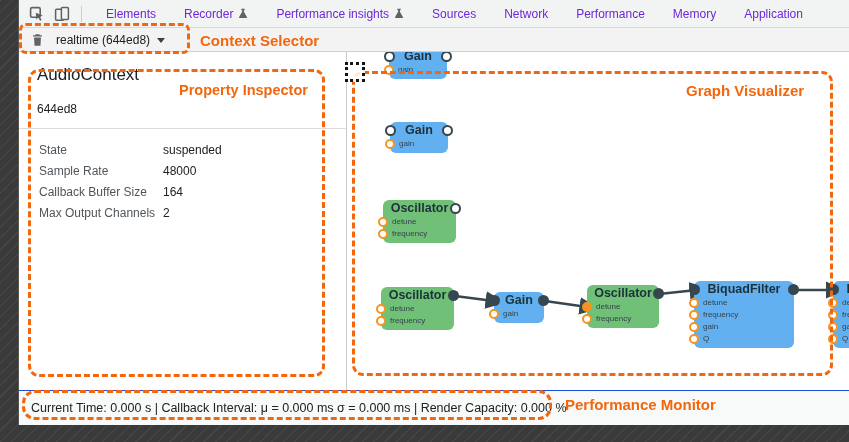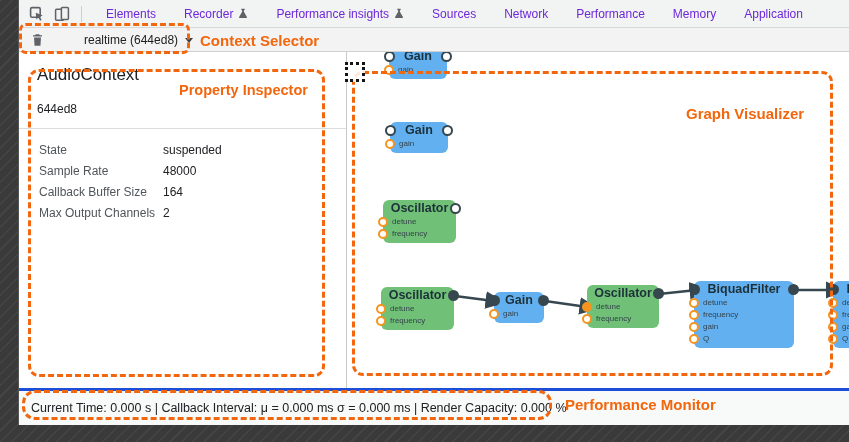--- a/index.html
+++ b/index.html
@@ -10,21 +10,21 @@
   
   #devtools{position:absolute;left:18px;top:0;width:831px;height:425px;background:#fff;
     display:flex;flex-direction:column;overflow:hidden;border-left:1px solid #555;}
   .tabbar{height:27px;flex:0 0 27px;background:#f2f3f3;border-bottom:1px solid #d8d8d8;
     display:flex;align-items:center;white-space:nowrap;overflow:hidden;}
   .tb-icons{display:flex;align-items:center;gap:9px;padding:0 8px 0 10px;}
   .vdiv{width:1px;height:16px;background:#cfcfcf;margin:0 2px;}
   .tab{display:flex;align-items:center;gap:5px;padding:0 14px;height:27px;font-size:12px;color:#6d28d9;cursor:default;}
   .toolbar{height:23px;flex:0 0 23px;background:#f3f3f3;border-bottom:1px solid #d0d0d0;
     display:flex;align-items:center;padding-left:12px;gap:12px;}
-  .ctx-select{display:flex;align-items:center;gap:7px;font-size:12px;color:#202124;margin-left:28px;}
+  .ctx-select{display:flex;align-items:center;gap:7px;font-size:12px;color:#202124;}
   .caret{width:0;height:0;border-left:4px solid transparent;border-right:4px solid transparent;border-top:5px solid #3c4043;margin-top:1px;}
   .content{flex:1 1 auto;display:flex;min-height:0;}
   
   .inspector{width:327px;flex:0 0 327px;border-right:1px solid #c9c9c9;background:#fff;overflow:hidden;}
   .insp-head{padding:13px 18px 12px 18px;border-bottom:1px solid #dcdcdc;}
   .insp-title{font-size:17px;color:#202124;}
   .insp-id{font-size:12px;color:#202124;margin-top:17px;}
   .insp-rows{padding:10px 0 0 0;}
   .insp-row{display:flex;height:21px;align-items:center;padding-left:20px;font-size:12px;}
   .insp-row .k{width:124px;color:#50555a;}
@@ -40,31 +40,31 @@
   .port{position:absolute;width:11px;height:11px;border-radius:50%;box-sizing:border-box;top:3px;}
   .port.in{left:-5px;}
   .port.out{right:-5px;}
   .port.hollow{background:#fff;border:2px solid #37474f;}
   .port.filled{background:#37474f;border:2px solid #37474f;}
   .prow{position:relative;height:12px;padding-left:9px;}
   .pdot{position:absolute;left:-5px;top:1px;width:10px;height:10px;border-radius:50%;box-sizing:border-box;border:2.5px solid #f5941e;background:#fff;}
   .pdot.connected{background:#f5941e;border-color:#f5941e;}
   .plabel{font-size:8px;color:#33424b;line-height:12px;display:block;white-space:nowrap;overflow:hidden;}
   
-  .statusbar{height:34px;flex:0 0 34px;background:#f8f9f9;border-top:3px solid #1d4ed8;
+  .statusbar{height:34px;flex:0 0 34px;background:#f8f9f9;border-top:1px solid #1d4ed8;
     display:flex;align-items:center;padding-left:12px;font-size:12.5px;color:#202124;}
   
   .anno-box{position:absolute;border:3px dashed #f2670d;box-sizing:border-box;z-index:10;pointer-events:none;}
   .anno-label{position:absolute;color:#f2670d;font-size:15px;font-weight:700;z-index:10;white-space:nowrap;}
   #anno-ctx{left:19px;top:23px;width:171px;height:31px;border-radius:7px;}
   #anno-ctx-label{left:200px;top:25px;height:31px;line-height:31px;}
   #anno-prop{left:28px;top:69px;width:297px;height:308px;border-radius:11px;}
   #anno-prop-label{left:179px;top:82px;font-size:14.5px;}
   #anno-graph{left:352px;top:71px;width:481px;height:305px;border-radius:11px;}
-  #anno-graph-label{left:686px;top:82px;margin-top:23px;}
+  #anno-graph-label{left:686px;top:82px;}
   #anno-perf{left:22px;top:390px;width:530px;height:30px;border-radius:13px;}
   #anno-perf-label{left:565px;top:390px;height:30px;line-height:30px;}
   #anno-marker{position:absolute;left:345px;top:62px;width:20px;height:20px;box-sizing:border-box;
     border:3px dotted #141414;background:rgba(255,255,255,.85);z-index:11;pointer-events:none;}
   svg.ic{display:block;}
 </style>
 </head>
 <body>
 
 <div id="stage">

